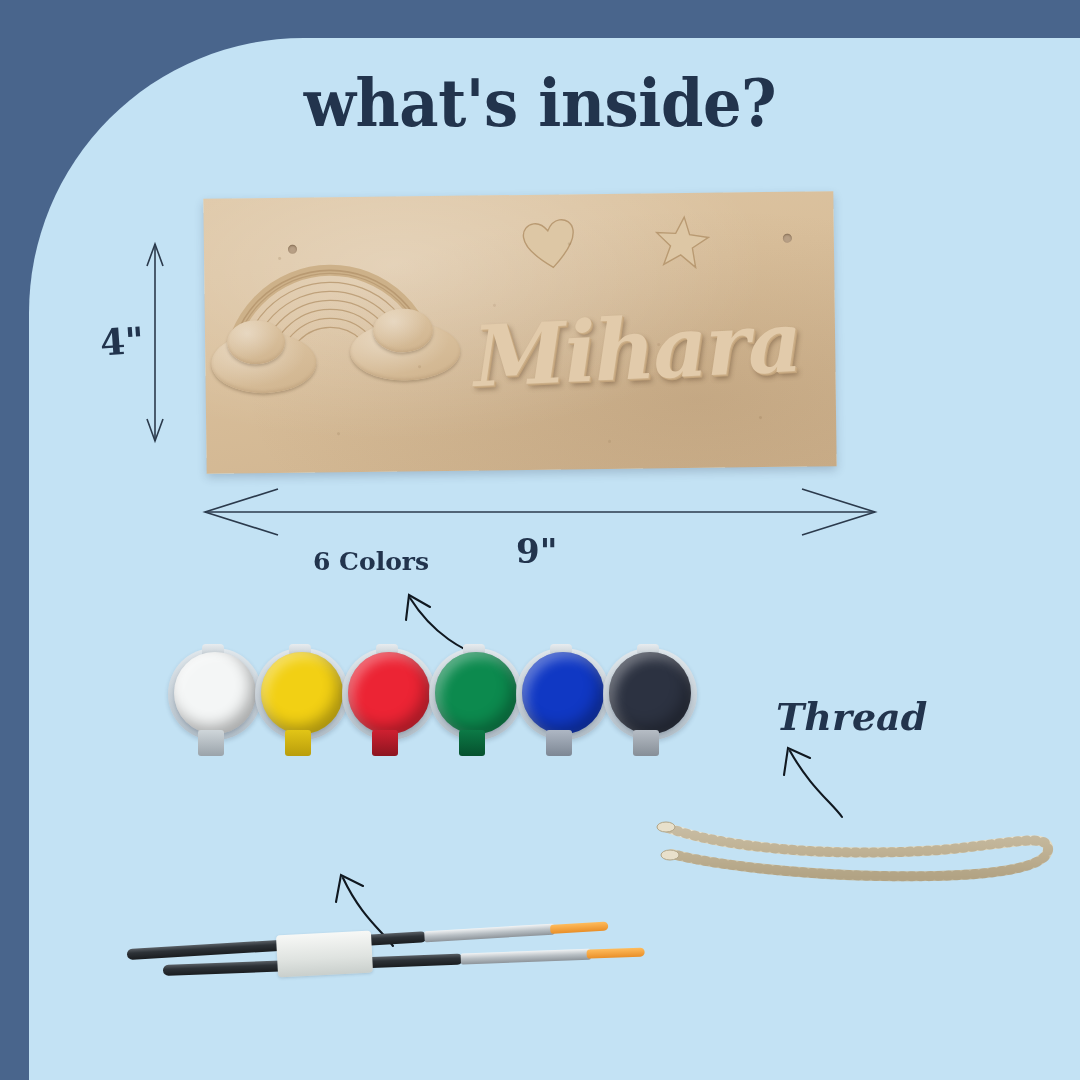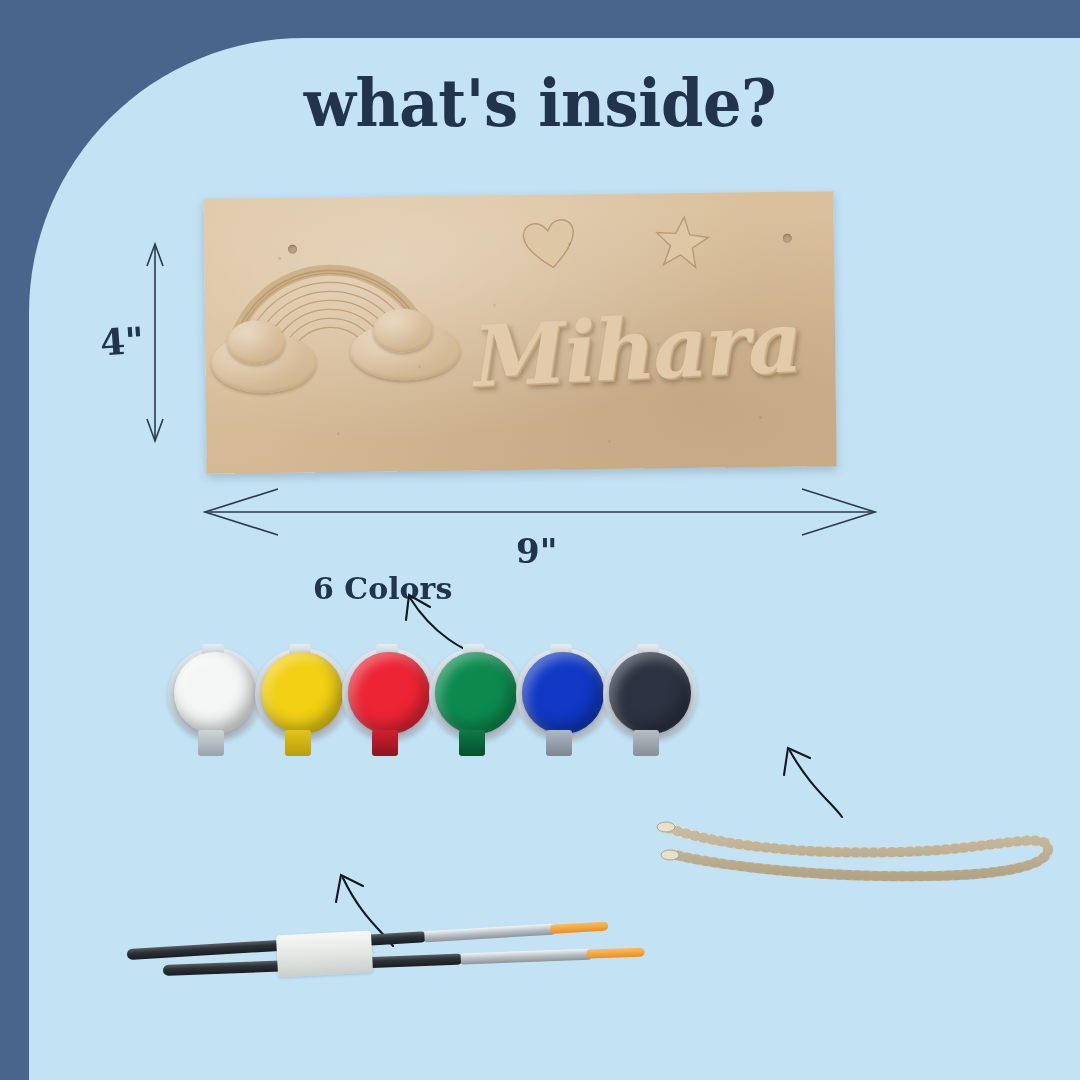--- a/index.html
+++ b/index.html
@@ -118,21 +118,21 @@
   }
 
   
   .anno{
     position:absolute;
     font-family:"DejaVu Serif", serif;
     font-weight:bold;font-style:italic;
     color:#22344d;
     white-space:nowrap;
   }
-  .anno-colors{left:313px;top:547px;font-size:30px;font-style:normal;margin-top:24px;}
+  .anno-colors{left:313px;top:547px;font-size:25px;font-style:normal;}
   .anno-thread{left:776px;top:694px;font-size:38px;}
   .anno-brush{left:288px;top:814px;font-size:38px;}
 
   
   .pots{position:absolute;left:168px;top:640px;width:520px;height:110px;}
   .pot{position:absolute;top:6px;width:94px;height:98px;}
   .pot .cap{
     position:absolute;left:6px;top:6px;width:82px;height:82px;border-radius:50%;
     box-shadow:inset -6px -8px 14px rgba(0,0,0,.30),
                inset 5px 6px 12px rgba(255,255,255,.35),
@@ -303,20 +303,21 @@
       <div class="tab" style="background:linear-gradient(180deg,#aeb7c4,#7d8794);"></div>
     </div>
     <div class="pot" style="left:435px;">
       <div class="body"></div>
       <div class="nub"></div>
       <div class="cap" style="background:#2c3241;"></div>
       <div class="tab" style="background:linear-gradient(180deg,#b6bdc5,#868e97);"></div>
     </div>
   </div>
 
+  <div class="anno anno-thread">Thread</div>
   <svg style="position:absolute;left:780px;top:745px;" width="70" height="75" viewBox="0 0 70 75">
     <g stroke="#101820" stroke-width="2.1" fill="none" stroke-linecap="round">
       <path d="M62,72 C52,58 30,42 10,6"></path>
       <polyline points="4,30 8,3 30,13"></polyline>
     </g>
   </svg>
 
   <div class="rope">
     <svg width="420" height="110" viewBox="0 0 420 110">
       <defs>

